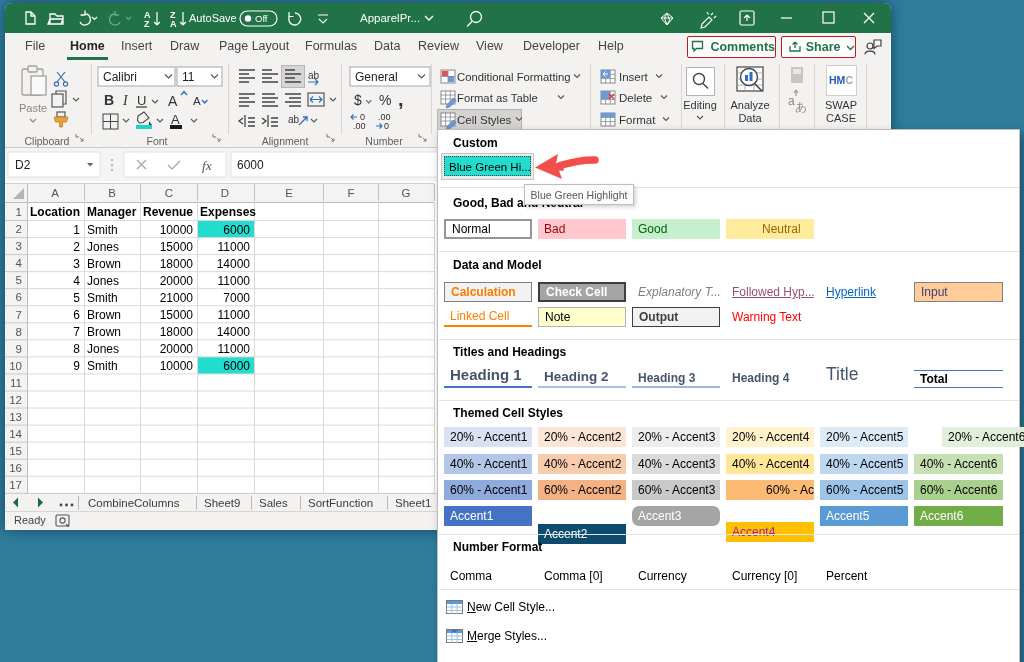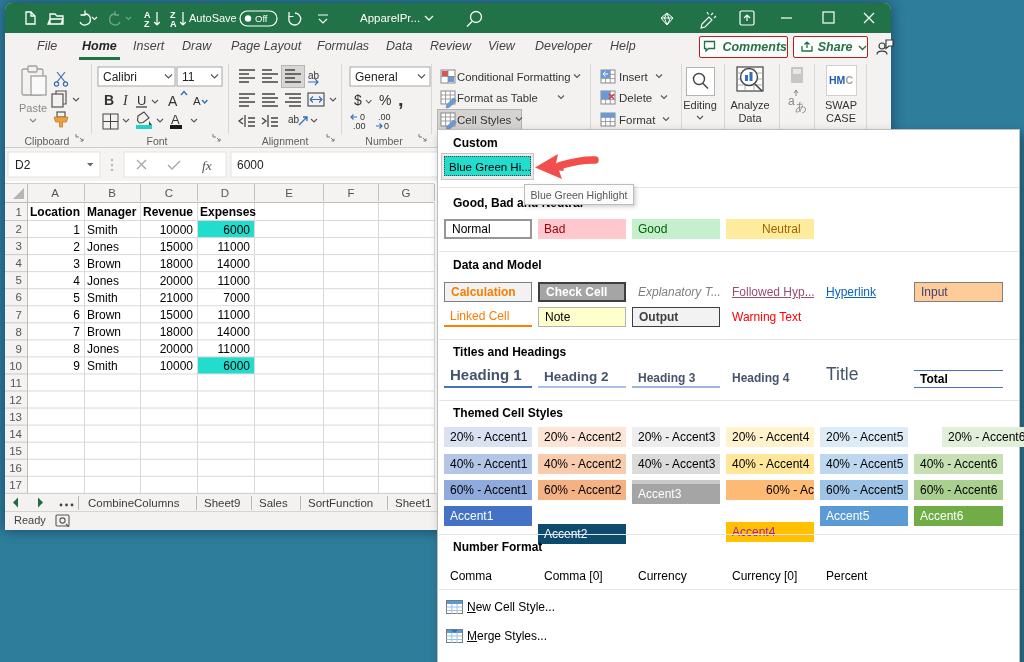--- a/index.html
+++ b/index.html
@@ -1,21 +1,21 @@
 <!DOCTYPE html>
 <html><head>
 <meta charset="utf-8">
 <style>
 * { margin:0; padding:0; box-sizing:border-box; }
 html,body { width:1024px; height:662px; overflow:hidden; }
 body { background:#2d7d9b; font-family:"Liberation Sans",sans-serif; position:relative; }
 .abs { position:absolute; }
 #win { left:5px; top:3px; width:886px; height:527px; background:#f3f2f1; border-radius:7px 7px 0 0; box-shadow:0 0 14px rgba(0,0,30,.45); }
 #titlebar { left:0; top:0; width:886px; height:30px; background:#217347; border-radius:7px 7px 0 0; }
-#tabrow { left:16px; top:30px; width:886px; height:28px;font-style:italic; }
+#tabrow { left:4px; top:30px; width:886px; height:28px; }
 #ribbon { left:0; top:55px; width:886px; height:90px; border-bottom:1px solid #cccbca; }
 #fbar { left:0; top:145px; width:886px; height:33px; background:#f3f2f1; border-bottom:1px solid #d1d1d1; }
 #gridwrap { left:0; top:178px; width:886px; height:316px; background:#fff; }
 #sheetbar { left:0; top:490px; width:886px; height:18px; background:#f3f2f1; border-top:1px solid #cfcfcf; }
 #statusbar { left:0; top:508px; width:886px; height:19px; background:#f3f2f1; border-top:1px solid #d5d5d5; font-size:11px; color:#444; }
 #panel { left:437px; top:129px; width:583px; height:637px; background:#fff; border:1px solid #bdbdbd; box-shadow:4px 5px 10px rgba(0,0,0,.35); z-index:50; }
 .phead { position:absolute; font-size:12px; font-weight:bold; color:#000; left:15px; }
 .psep { position:absolute; left:1px; width:580px; height:1px; background:#e4e4e4; }
 .sw { position:absolute; height:20px; font-size:12px; line-height:20px; padding-left:6px; white-space:nowrap; overflow:hidden; }
 .c1{left:6px;width:88px;} .c2{left:100px;width:88px;} .c3{left:194px;width:88px;} .c4{left:288px;width:88px;} .c5{left:382px;width:88px;} .c6{left:476px;width:89px;}
@@ -467,21 +467,21 @@
   <div class="sw c5" style="top:324px;background:#bdd7ee;">40% - Accent5</div>
   <div class="sw c6" style="top:324px;background:#c6e0b4;">40% - Accent6</div>
   <div class="sw c1" style="top:350px;background:#8faadc;">60% - Accent1</div>
   <div class="sw c2" style="top:350px;background:#f4b183;">60% - Accent2</div>
   <div class="sw c3" style="top:350px;background:#c9c9c9;">60% - Accent3</div>
   <div class="sw c4" style="top:350px;background:#fdba74;padding-left:40px;">60% - Accent4</div>
   <div class="sw c5" style="top:350px;background:#9dc3e6;">60% - Accent5</div>
   <div class="sw c6" style="top:350px;background:#a9d08e;">60% - Accent6</div>
   <div class="sw c1" style="top:376px;background:#4472c4;color:#fff;">Accent1</div>
   <div class="sw c2" style="top:394px;background:#0c4a6e;color:#fff;">Accent2</div>
-  <div class="sw c3" style="top:354px;background:#a5a5a5;color:#fff;">Accent3</div>
+  <div class="sw c3" style="top:376px;background:#a5a5a5;color:#fff;border-radius:7px;">Accent3</div>
   <div class="sw c4" style="top:392px;background:#ffc000;color:#a21caf;">Accent4</div>
   <div class="sw c5" style="top:376px;background:#5b9bd5;color:#fff;">Accent5</div>
   <div class="sw c6" style="top:376px;background:#70ad47;color:#fff;">Accent6</div>
   <div class="psep" style="top:404px;"></div>
   <div class="phead" style="top:410px;">Number Format</div>
   <div class="sw c1" style="top:436px;">Comma</div>
   <div class="sw c2" style="top:436px;">Comma [0]</div>
   <div class="sw c3" style="top:436px;">Currency</div>
   <div class="sw c4" style="top:436px;">Currency [0]</div>
   <div class="sw c5" style="top:436px;">Percent</div>

